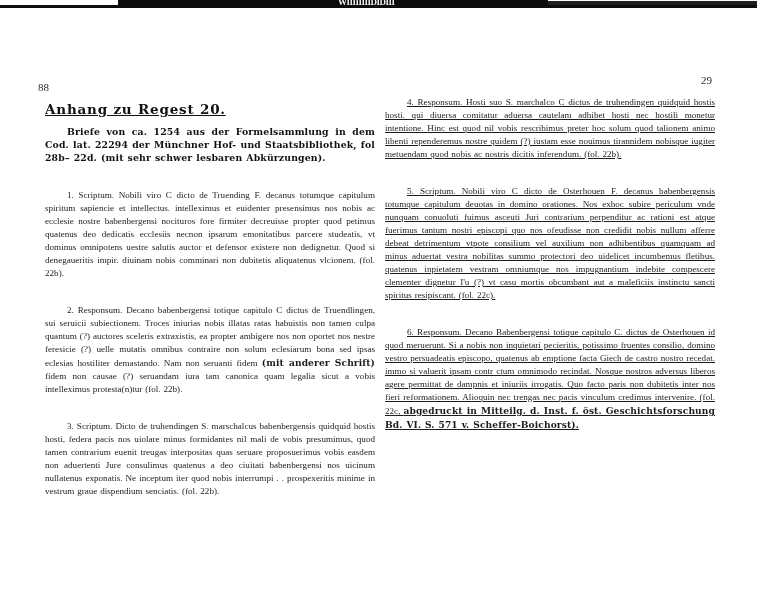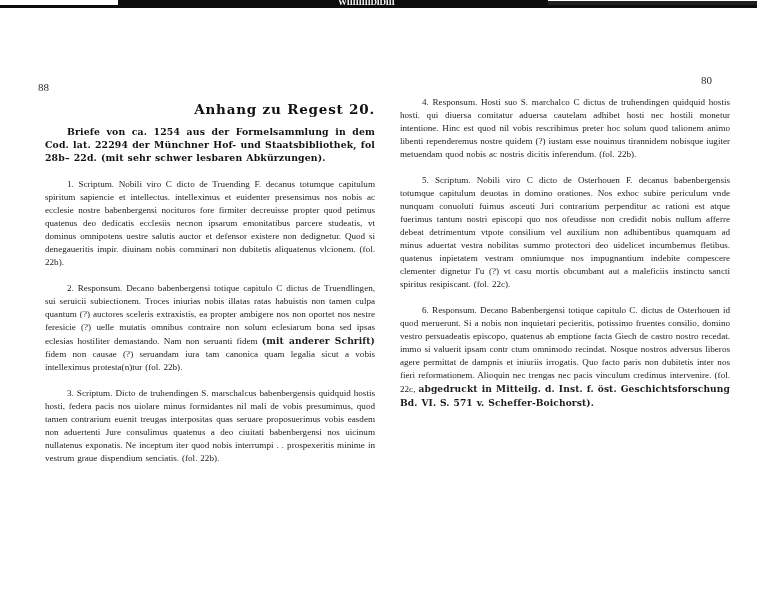--- a/index.html
+++ b/index.html
@@ -68,39 +68,40 @@
     position: absolute;
     top: 103px;
     width: 330px;
     font-size: 9.1px;
     line-height: 13.0px;
     text-align: justify;
     text-justify: inter-word;
     color: #1c1c1c;
   }
   .col-left  { left: 45px; }
-  .col-right { left: 400px; top: 96px; }
+  .col-right { left: 385px; top: 96px; text-decoration: underline; }
 
   h1.section-heading {
     margin: 0 0 9px 0;
     padding: 0;
     font-size: 13px;
     font-weight: bold;
-    text-align: right;
+    text-align: left;
     letter-spacing: .4px;
     font-family: "DejaVu Serif", "Liberation Serif", serif;
+    text-decoration: underline;
   }
 
   p.para {
     margin: 0 0 2px 0;
     padding: 0;
     text-indent: 22px;
     word-spacing: .6px;
   }
-  p.para + p.para { margin-top: 13px; }
+  p.para + p.para { margin-top: 24px; }
 
   
   .fraktur {
     font-family: "DejaVu Serif", "Liberation Serif", serif;
     font-weight: bold;
     font-style: normal;
     letter-spacing: .15px;
     color: #111111;
   }
   h1.section-heading.fraktur {
@@ -127,21 +128,21 @@
 
   <div id="scan-artifact">
     <div class="smear s1"></div>
     <div class="smear s2"></div>
     <div class="smear s3"></div>
     <div class="smear s4"></div>
     <div class="glyphs">WIIIIIIIIDIDIII</div>
   </div>
 
   <div class="folio folio-left">88</div>
-  <div class="folio folio-right">80</div>
+  <div class="folio folio-right">29</div>
 
   <div class="col col-left">
     <h1 class="section-heading fraktur">Anhang zu Regest 20.</h1>
     <p class="para fraktur">Briefe von ca. 1254 aus der Formelsammlung in dem Cod. lat. 22294 der Münchner Hof- und Staatsbibliothek, fol 28b– 22d. (mit sehr schwer lesbaren Abkürzungen).</p>
     <p class="para">1. Scriptum. Nobili viro C dicto de Truending F. decanus totumque capitulum spiritum sapiencie et intellectus. intelleximus et euidenter presensimus nos nobis ac ecclesie nostre babenbergensi nocituros fore firmiter decreuisse propter quod petimus quatenus deo dedicatis ecclesiis necnon ipsarum emonitatibus parcere studeatis, vt dominus omnipotens uestre salutis auctor et defensor existere non dedignetur. Quod si denegaueritis impir. diuinam nobis comminari non dubitetis aliquatenus vlcionem. (fol. 22b).</p>
     <p class="para">2. Responsum. Decano babenbergensi totique capitulo C dictus de Truendlingen, sui seruicii subiectionem. Troces iniurias nobis illatas ratas habuistis non tamen culpa quantum (?) auctores sceleris extraxistis, ea propter ambigere nos non oportet nos nestre feresicie (?) uelle mutatis omnibus contraire non solum eclesiarum bona sed ipsas eclesias hostiliter demastando. Nam non seruanti fidem <span class="inline-fraktur">(mit anderer Schrift)</span> fidem non causae (?) seruandam iura tam canonica quam legalia sicut a vobis intelleximus protesta(n)tur (fol. 22b).</p>
     <p class="para">3. Scriptum. Dicto de truhendingen S. marschalcus babenbergensis quidquid hostis hosti, federa pacis nos uiolare minus formidantes nil mali de vobis presumimus, quod tamen contrarium euenit treugas interpositas quas seruare proposuerimus vobis easdem non aduertenti Jure consulimus quatenus a deo ciuitati babenbergensi nos uicinum nullatenus exponatis. Ne inceptum iter quod nobis interrumpi . . prospexeritis minime in vestrum graue dispendium senciatis. (fol. 22b).</p>
   </div>
 
   <div class="col col-right">

